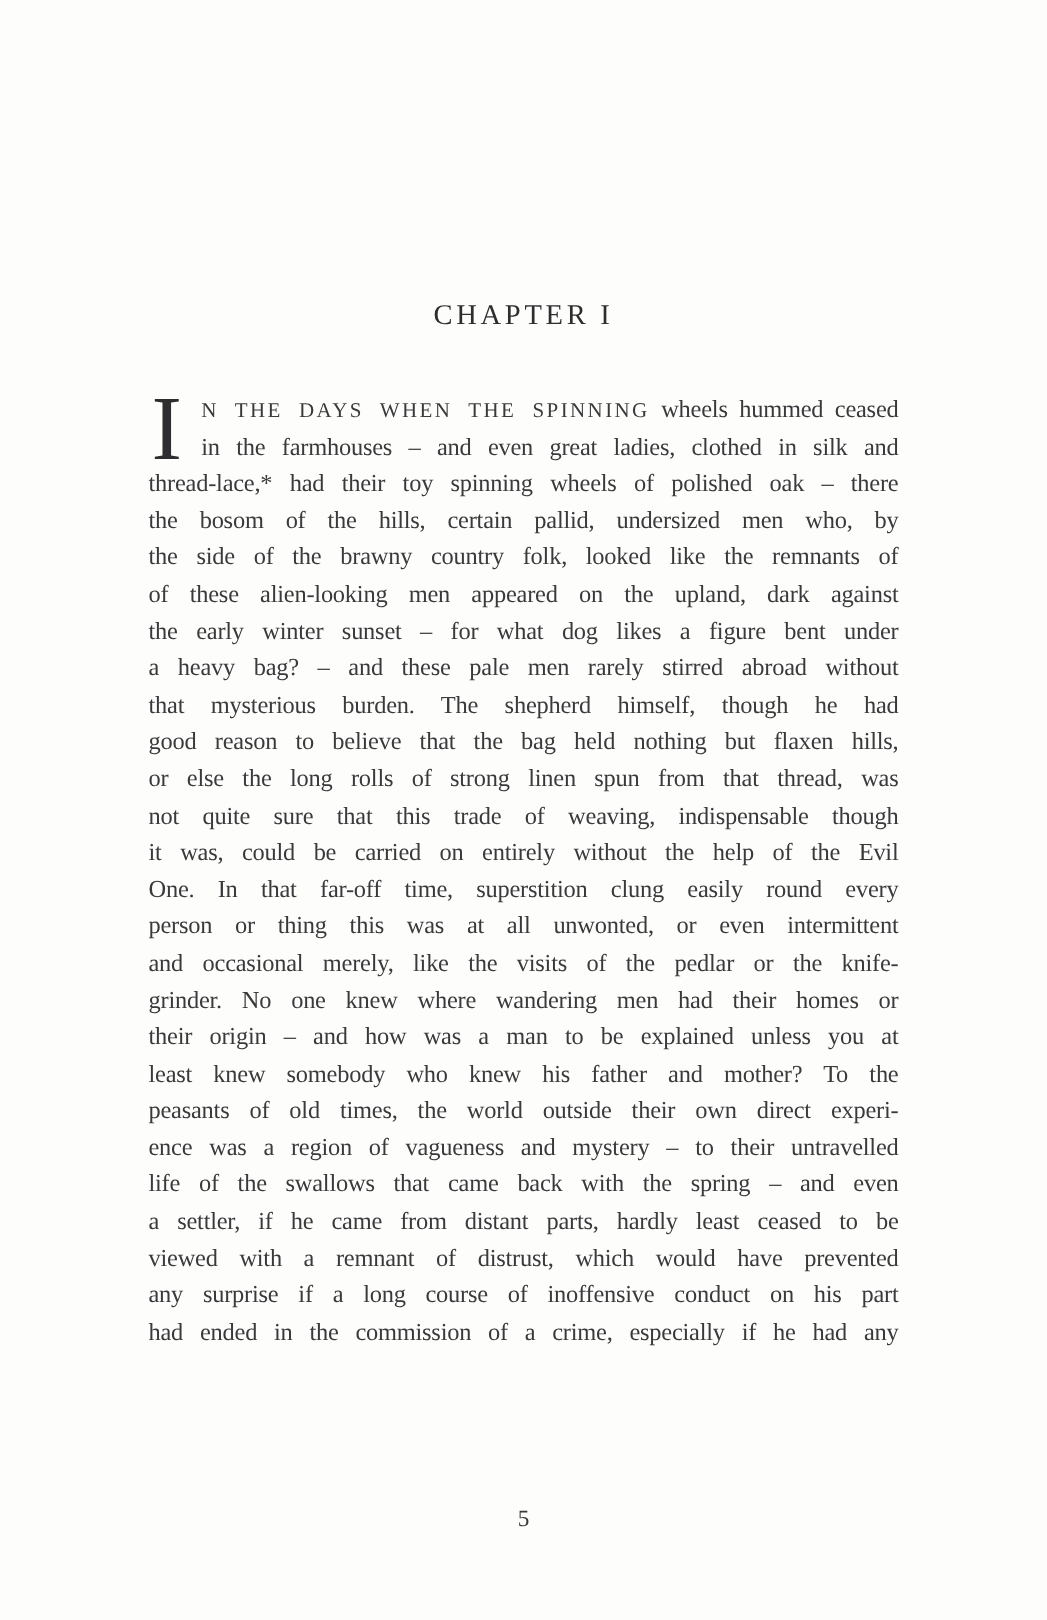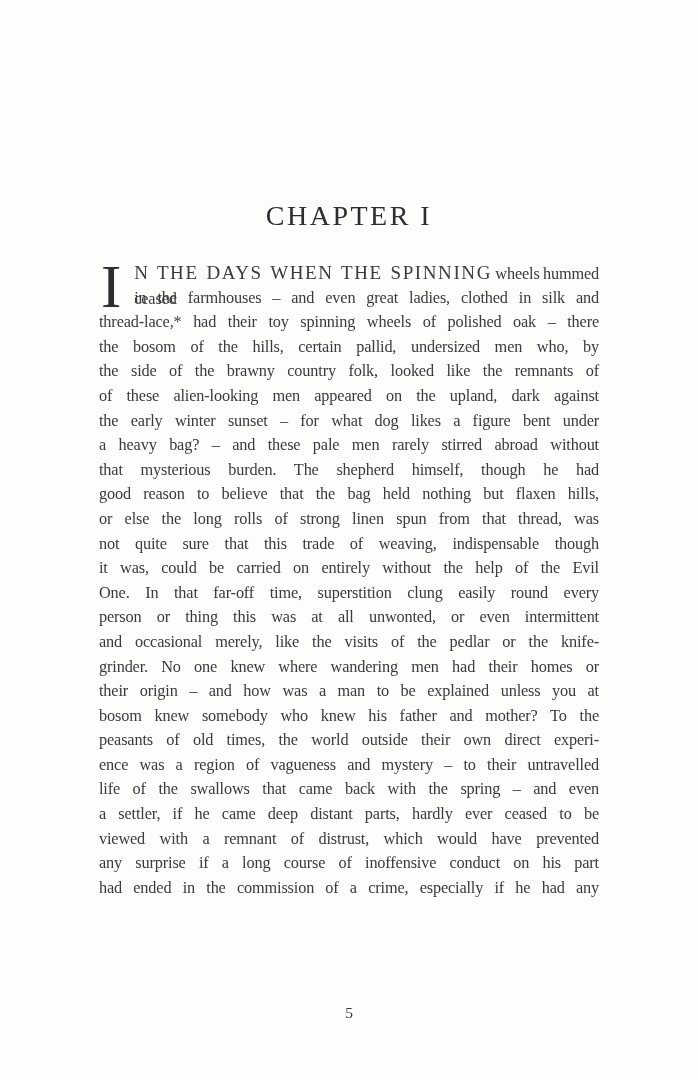--- a/index.html
+++ b/index.html
@@ -16,21 +16,21 @@
     font-family: "Liberation Serif", serif;
     color: #3a3a3c;
     overflow: hidden;
   }
   .chapter-title {
     position: absolute;
     top: 200px;
     left: 0;
     width: 698px;
     text-align: center;
-    font-size: 28px;
+    font-size: 19px;
     letter-spacing: 2.5px;
     color: #2e2e30;
     font-weight: 400;
   }
   .text-block {
     position: absolute;
     top: 261px;
     left: 99px;
     width: 500px;
     font-size: 16.3px;
@@ -47,21 +47,21 @@
     padding: 2px 13px 0 2px;
     color: #2e2e30;
   }
   .line {
     text-align: justify;
     text-align-last: justify;
     height: 24.6px;
     overflow: visible;
   }
   .small-caps {
-    font-size: 19px;
+    font-size: 14px;
     letter-spacing: 1.6px;
     word-spacing: 1px;
     margin-top: 36px;
   }
   .page-number {
     position: absolute;
     top: 1004px;
     left: 0;
     width: 698px;
     text-align: center;
@@ -94,25 +94,25 @@
         <div class="line">that mysterious burden. The shepherd himself, though he had</div>
         <div class="line">good reason to believe that the bag held nothing but flaxen hills,</div>
         <div class="line">or else the long rolls of strong linen spun from that thread, was</div>
         <div class="line">not quite sure that this trade of weaving, indispensable though</div>
         <div class="line">it was, could be carried on entirely without the help of the Evil</div>
         <div class="line">One. In that far-off time, superstition clung easily round every</div>
         <div class="line">person or thing this was at all unwonted, or even intermittent</div>
         <div class="line">and occasional merely, like the visits of the pedlar or the knife-</div>
         <div class="line">grinder. No one knew where wandering men had their homes or</div>
         <div class="line">their origin – and how was a man to be explained unless you at</div>
-        <div class="line">bosom knew somebody who knew his father and mother? To the</div>
+        <div class="line">least knew somebody who knew his father and mother? To the</div>
         <div class="line">peasants of old times, the world outside their own direct experi-</div>
         <div class="line">ence was a region of vagueness and mystery – to their untravelled</div>
         <div class="line">life of the swallows that came back with the spring – and even</div>
-        <div class="line">a settler, if he came deep distant parts, hardly ever ceased to be</div>
+        <div class="line">a settler, if he came from distant parts, hardly least ceased to be</div>
         <div class="line">viewed with a remnant of distrust, which would have prevented</div>
         <div class="line">any surprise if a long course of inoffensive conduct on his part</div>
         <div class="line">had ended in the commission of a crime, especially if he had any</div>
       </div>
   </div>
 
   <div class="page-number">5</div>
 
 </div>
 

